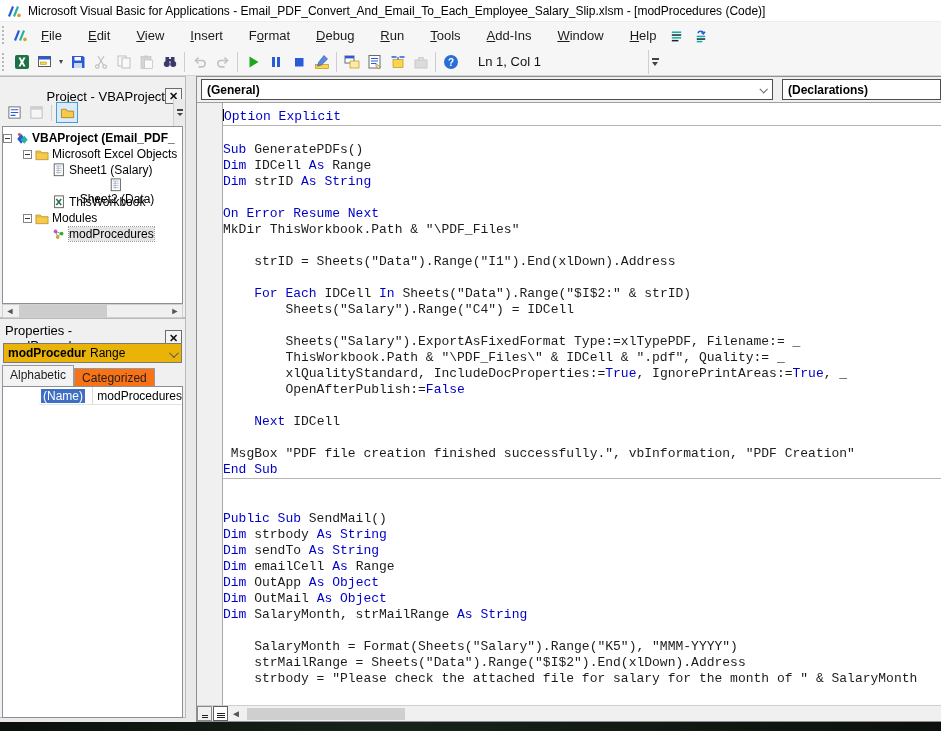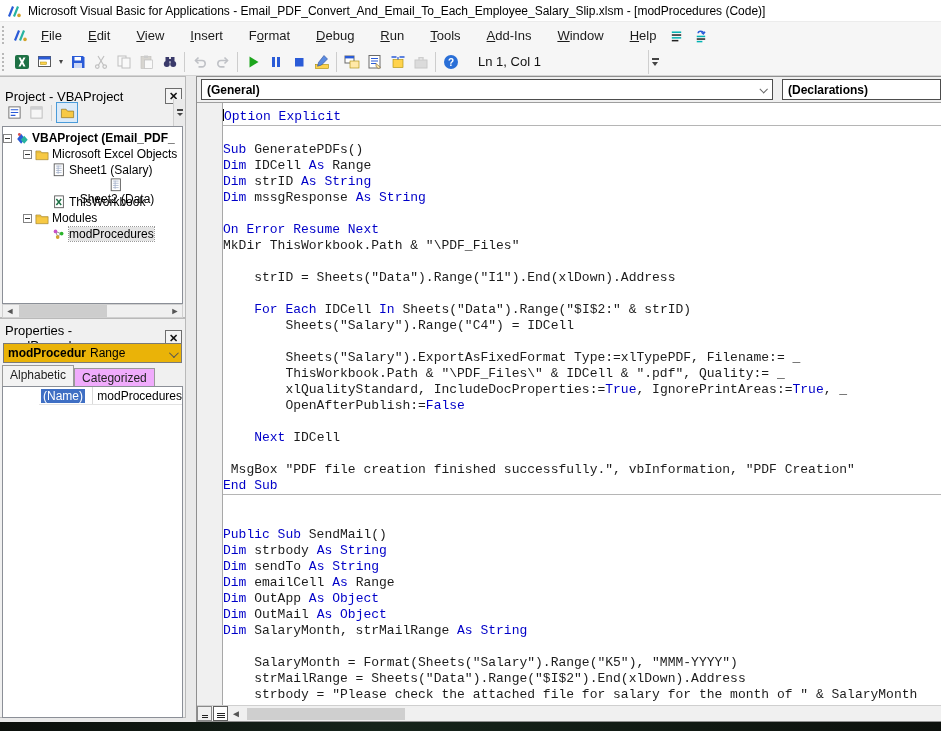--- a/index.html
+++ b/index.html
@@ -33,21 +33,21 @@
   .tb-overflow { position:absolute; left:648px; top:2px; width:13px; height:24px; border-left:1px solid #cfcfcf;
                  display:flex; flex-direction:column; align-items:center; justify-content:center; color:#333; }
   .tb-overflow .bar { width:7px; height:2px; background:#444; margin-bottom:2px; }
   .tb-overflow .arr { width:0; height:0; border-left:3.5px solid transparent; border-right:3.5px solid transparent; border-top:4px solid #444; }
 
   
   .main { position:absolute; top:76px; left:0; width:941px; height:646px; background:#e9e9e9; }
 
   
   .panel { position:absolute; left:0; width:186px; background:#f0f0f0; border:1px solid #b9b9b9; border-left:none; }
-  .panel-header { height:22px; display:flex; align-items:center; justify-content:space-between;
+  .panel-header { height:22px; display:flex; align-items:center; justify-content:flex-end;
                   padding:16px 3px 0 5px; font-size:13px; color:#000; background:#f0f0f0; }
   .close-btn { width:17px; height:16px; border:1px solid #6d6d6d; background:#f4f4f4; display:flex; align-items:center;
                justify-content:center; font-size:11px; font-weight:bold; color:#111; line-height:1; }
   #project-panel { top:0; height:242px; }
   .proj-toolrow { height:27px; display:flex; align-items:center; padding-left:3px; position:relative; }
   .ptb-btn { width:22px; height:21px; display:flex; align-items:center; justify-content:center; border:1px solid transparent; }
   .ptb-btn svg { width:15px; height:15px; }
   .ptb-btn.disabled { opacity:.4; filter:grayscale(90%); }
   .ptb-btn.active { border-color:#4a9bd9; background:#dcebf9; }
   .ptb-sep { width:1px; height:16px; background:#cfcfcf; margin:0 4px; }
@@ -69,21 +69,21 @@
   .hs-arrow { width:14px; height:12px; display:flex; align-items:center; justify-content:center; color:#555; font-size:9px; }
   .hs-track { flex:1; position:relative; height:12px; }
   .hs-thumb { position:absolute; top:0; height:12px; background:#cdcdcd; }
 
   #props-panel { top:242px; height:400px; }
   .props-combo { margin:2px 3px; height:20px; background:#eab308; border:1px solid #7a7a7a; display:flex;
                  align-items:center; font-size:12px; padding-left:4px; position:relative; }
   .props-combo .chev { position:absolute; right:5px; top:7px; width:7px; height:7px; border-right:1.6px solid #555;
                        border-bottom:1.6px solid #555; transform:rotate(45deg) translateY(-2px); }
   .props-tabs { display:flex; align-items:flex-end; height:21px; padding-left:2px; }
-  .ptab { font-size:12px; padding:2px 7px 3px; border:1px solid #9a9a9a; border-bottom:none; background:#f0abfc; color:#222; height:18px; }
+  .ptab { font-size:12px; padding:2px 7px 3px; border:1px solid #9a9a9a; border-bottom:none; background:#f97316; color:#222; height:18px; }
   .ptab.active { background:#f3f3f3; height:21px; position:relative; z-index:2; }
   .props-grid { margin:0 2px; background:#fff; border:1px solid #8b8f97; height:332px; font-size:12px; }
   .prop-row { display:flex; height:18px; border-bottom:1px solid #e3e3e3; align-items:stretch;margin-left:36px; }
   .prop-name { width:62px; border-right:1px solid #d9d9d9; display:flex; align-items:center; padding-left:2px; }
   .prop-name .sel { background:#3f6fc4; color:#fff; padding:0 2px; }
   .prop-value { flex:1; display:flex; align-items:center; padding-left:4px; color:#000; }
 
   
   .codewin { position:absolute; left:196px; top:0; width:745px; height:646px; background:#fff;
              border:1px solid #8f8f8f; border-right:none; }
@@ -442,21 +442,20 @@
         </div>
       </div>
       <div class="code-body">
         <div class="code-margin"></div>
         <div class="code-text" id="code-text">
             <div class="code-line sep"><span class="caret"></span><span class="k">Option Explicit</span></div>
             <div class="code-line">&nbsp;</div>
             <div class="code-line"><span class="k">Sub</span><span class="n"> GeneratePDFs()</span></div>
             <div class="code-line"><span class="k">Dim</span><span class="n"> IDCell </span><span class="k">As</span><span class="n"> Range</span></div>
             <div class="code-line"><span class="k">Dim</span><span class="n"> strID </span><span class="k">As String</span></div>
-            <div class="code-line"><span class="k">Dim</span><span class="n"> mssgResponse </span><span class="k">As String</span></div>
             <div class="code-line">&nbsp;</div>
             <div class="code-line"><span class="k">On Error Resume Next</span></div>
             <div class="code-line"><span class="n">MkDir ThisWorkbook.Path &amp; "\PDF_Files"</span></div>
             <div class="code-line">&nbsp;</div>
             <div class="code-line"><span class="n">    strID = Sheets("Data").Range("I1").End(xlDown).Address</span></div>
             <div class="code-line">&nbsp;</div>
             <div class="code-line"><span class="n">    </span><span class="k">For Each</span><span class="n"> IDCell </span><span class="k">In</span><span class="n"> Sheets("Data").Range("$I$2:" &amp; strID)</span></div>
             <div class="code-line"><span class="n">        Sheets("Salary").Range("C4") = IDCell</span></div>
             <div class="code-line">&nbsp;</div>
             <div class="code-line"><span class="n">        Sheets("Salary").ExportAsFixedFormat Type:=xlTypePDF, Filename:= _</span></div>

